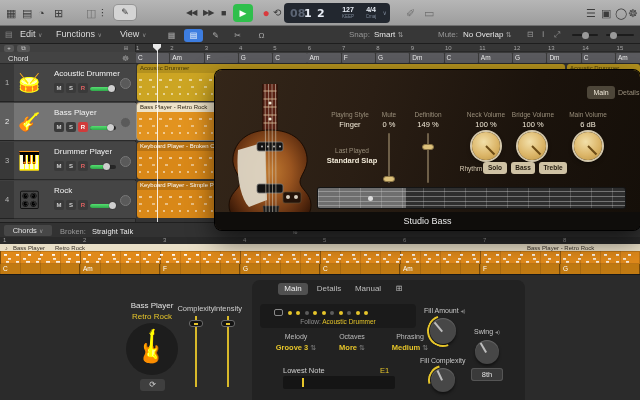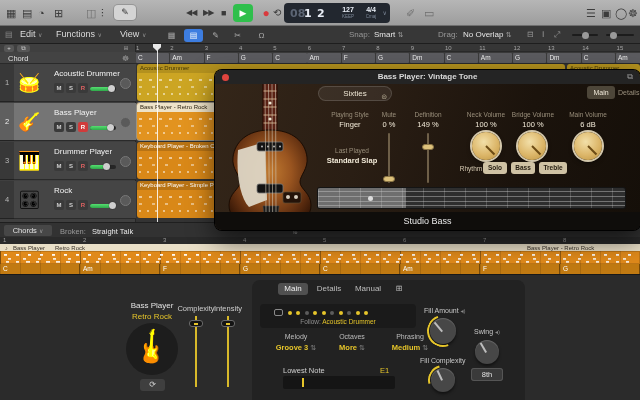--- a/index.html
+++ b/index.html
@@ -240,21 +240,21 @@
     <span class="menu-item" style="left:120px"><span>View</span> <span class="car">∨</span></span>
 
     <span class="view-btn" style="left:162px">▦</span>
     <span class="view-btn sel" style="left:184px">▤</span>
     <span class="view-btn" style="left:206px">✎</span>
     <span class="view-btn" style="left:228px">✂</span>
     <span class="view-btn" style="left:252px">Ω</span>
 
     <span class="mb-label" style="left:349px">Snap:</span>
     <span class="mb-value" style="left:374px"><span>Smart</span> <span class="stepper">⇅</span></span>
-    <span class="mb-label" style="left:438px">Drag:</span>
+    <span class="mb-label" style="left:438px">Mute:</span>
     <span class="mb-value" style="left:463px"><span>No Overlap</span> <span class="stepper">⇅</span></span>
 
     <span class="mb-label" style="left:527px">⊟</span>
     <span class="mb-label" style="left:542px">Ⅰ</span>
     <span class="mb-label" style="left:554px">⤢</span>
     <span class="mini-slider" style="left:572px;width:26px">
         <i style="left:10px"></i>
       </span>
     <span class="mini-slider" style="left:606px;width:28px">
         <i style="left:4px"></i>
@@ -385,25 +385,20 @@
         <span class="vol">
             <i class="fill" style="width:82%"></i>
             <i class="knob" style="left:19px"></i>
           </span>
         <span class="pan"></span>
       </div>
     </div>
   </div>
 
   <div id="plugin">
-    <div id="plugin-titlebar">
-      <div id="plugin-close"></div>
-      <div id="plugin-title">Bass Player: Vintage Tone</div>
-      <span id="plugin-link">⧉</span>
-    </div>
 
     <svg class="abs" style="left:6px;top:14px" width="100" height="146" viewBox="0 0 100 146">
       <defs>
         <radialGradient id="burst" cx="50%" cy="42%" r="65%">
           <stop offset="0" stop-color="#c07a30"></stop>
           <stop offset="0.4" stop-color="#9a5520"></stop>
           <stop offset="0.75" stop-color="#5f2e10"></stop>
           <stop offset="1" stop-color="#301405"></stop>
         </radialGradient>
       </defs>
@@ -432,24 +427,20 @@
         <circle cx="75" cy="113" r="2" fill="#d8cfc0"></circle>
       <path d="M42 122 L58 122 L56 138 L44 138 Z" fill="#1b1b1b" stroke="#444" stroke-width="0.6"></path>
       <g stroke="#cfc4b2" stroke-width="0.7" opacity="0.85">
         <line x1="44" y1="0" x2="45" y2="130"></line>
           <line x1="47.5" y1="0" x2="48.3" y2="130"></line>
         <line x1="51" y1="0" x2="51.6" y2="130"></line>
           <line x1="54.5" y1="0" x2="55" y2="130"></line>
       </g>
     </svg>
 
-    <div id="sixties-pill">
-      <span>Sixties</span>
-      <span class="cir">⊜</span>
-    </div>
     <div id="plug-main-btn">Main</div>
     <div id="plug-details-btn">Details</div>
 
     <span class="pp-label" style="left:105px;top:41px;width:60px">Playing Style</span>
     <span class="pp-value" style="left:105px;top:50px;width:60px">Finger</span>
     <span class="pp-label" style="left:105px;top:77px;width:64px">Last Played</span>
     <span class="pp-value" style="left:101px;top:86px;width:72px;font-weight:bold">Standard Slap</span>
 
     <span class="pp-label" style="left:154px;top:41px;width:40px">Mute</span>
     <span class="pp-value" style="left:154px;top:50px;width:40px">0 %</span>

